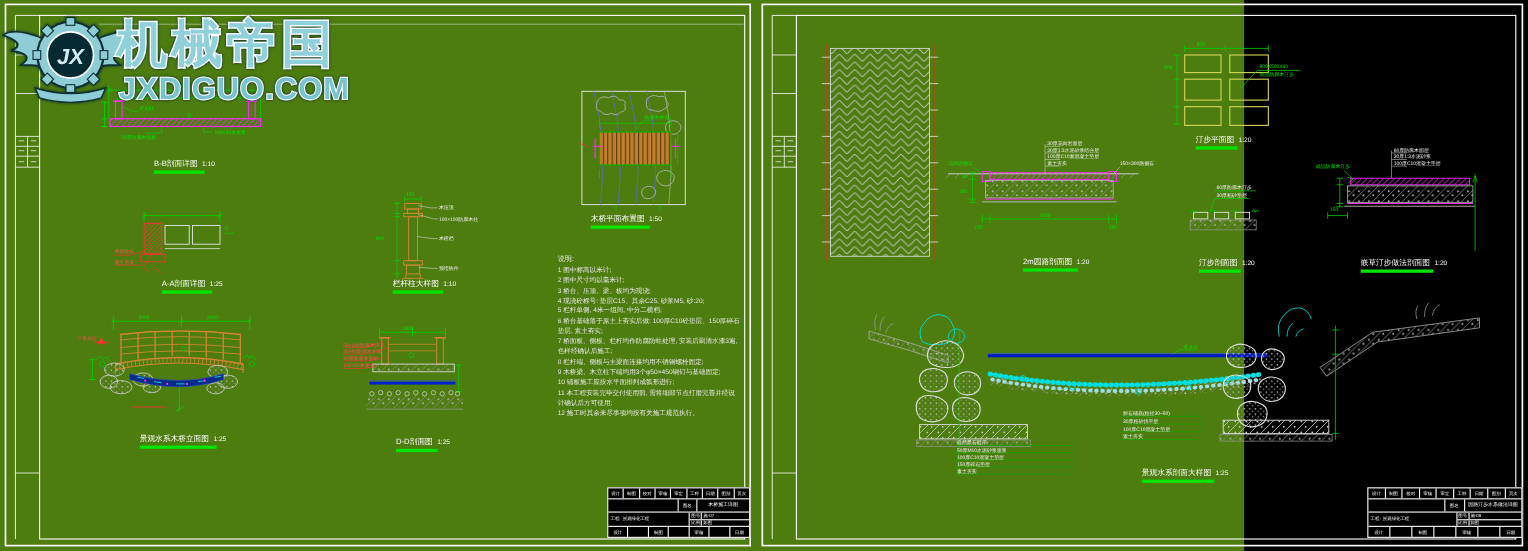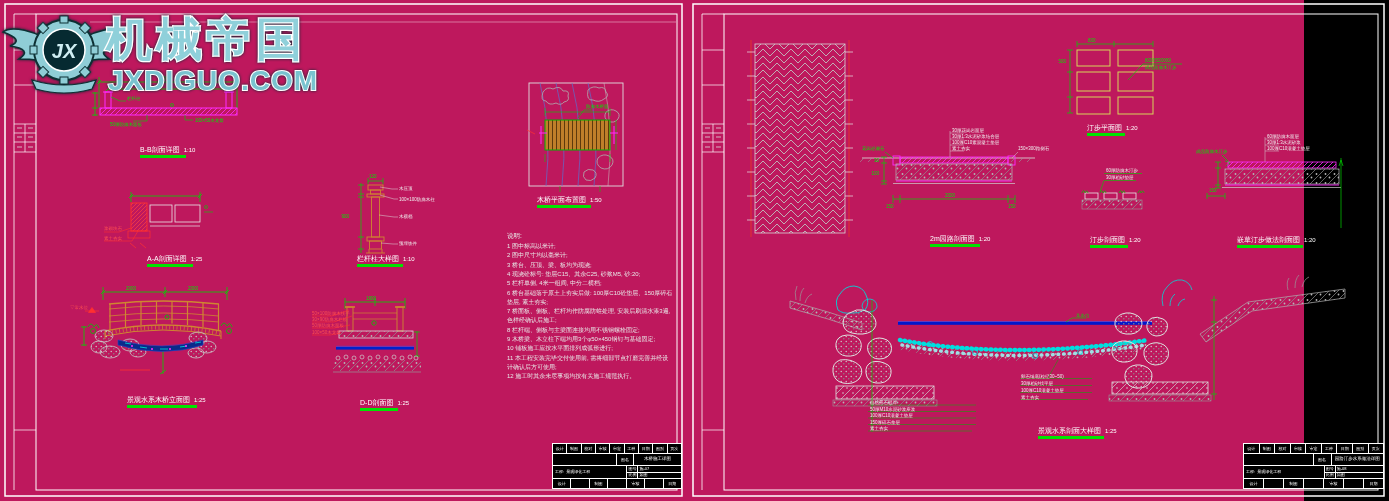--- a/index.html
+++ b/index.html
@@ -1,17 +1,17 @@
 <!DOCTYPE html>
 <html><head>
 <meta charset="utf-8">
 <style>
   html,body{margin:0;padding:0;background:#000;width:1389px;height:501px;overflow:hidden;
     font-family:"Liberation Sans",sans-serif;}
-  #stage{position:relative;width:1304px;height:501px;background:#be185d;}
+  #stage{position:relative;width:1131px;height:501px;background:#4d7c0f;}
   #stage svg{position:absolute;left:0;top:0;}
   
   .lbl{position:absolute;color:#fff;font-size:7px;white-space:nowrap;z-index:10;line-height:1.1;}
   .lbl .scale{font-size:6px;margin-left:4px;color:#fff;}
   .lbl .bar{display:block;height:3px;background:#00e400;margin-top:1px;}
   
   .notes{position:absolute;left:507px;top:231px;width:166px;color:#e8e8e8;font-size:6px;
     line-height:1.55;z-index:10;}
   .notes .nt{font-size:6.5px;margin-bottom:1px;}
   

